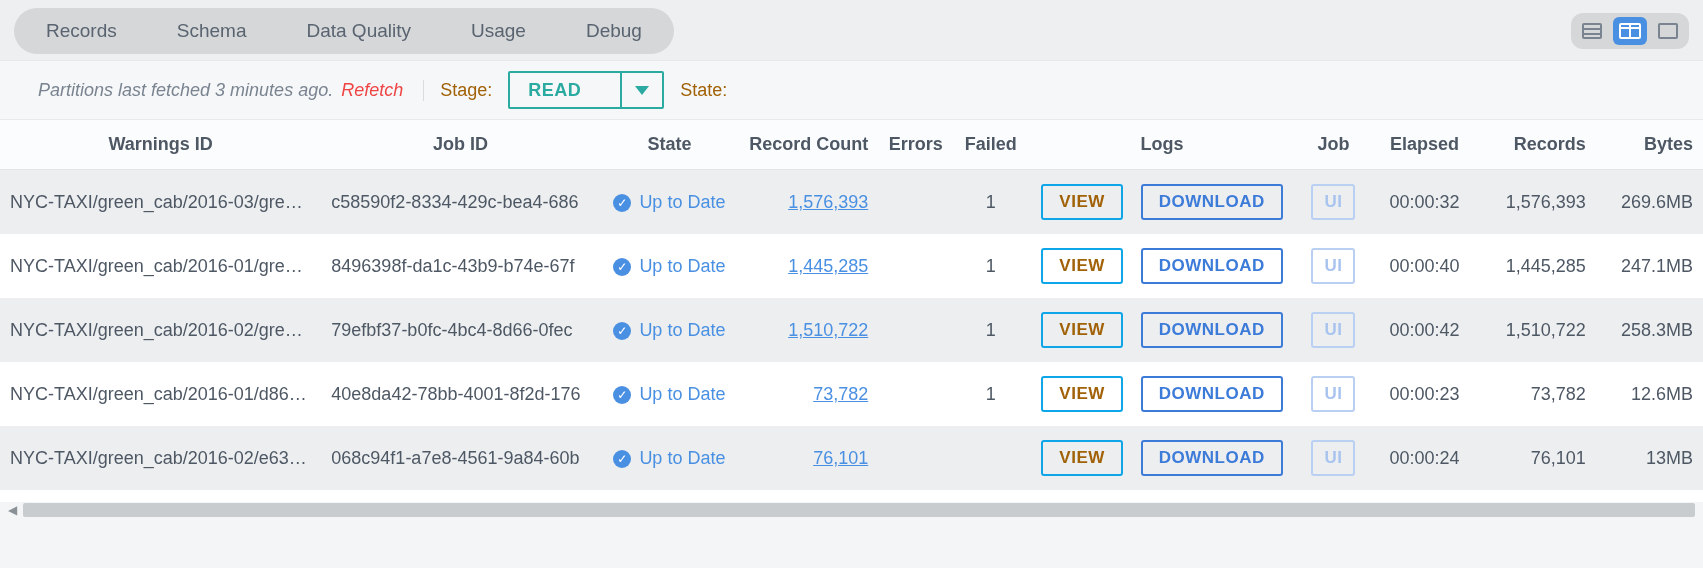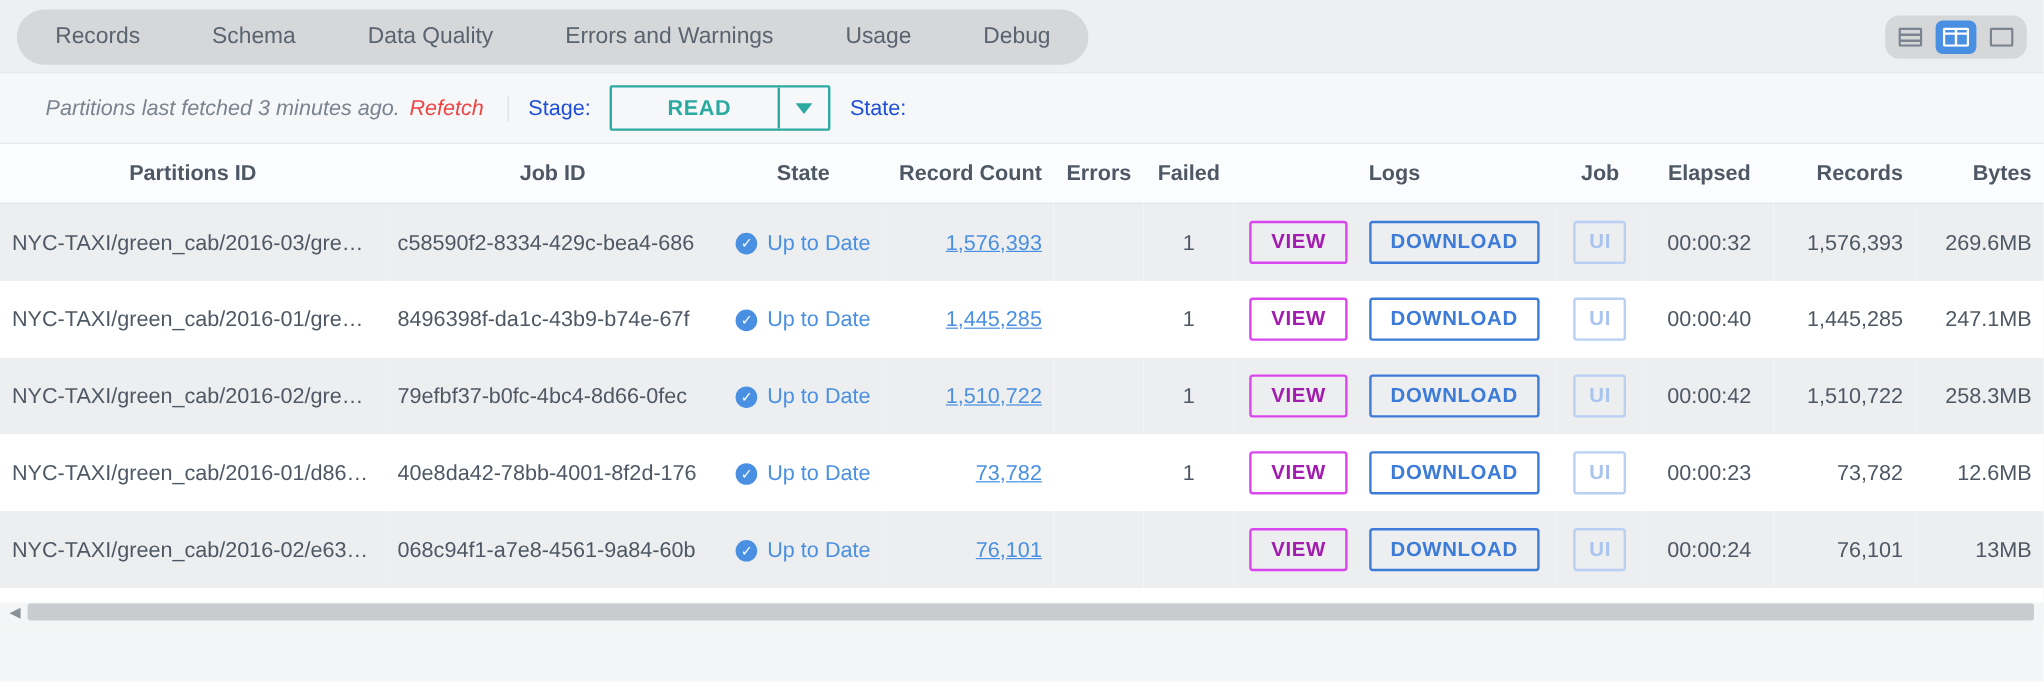--- a/index.html
+++ b/index.html
@@ -76,38 +76,37 @@
   }
   .filterbar .status-block {
     display: flex;
     align-items: baseline;
     gap: 8px;
     padding-right: 20px;
     border-right: 1px solid #d9dbdc;
   }
   .filterbar .status-text { font-style: italic; color: #7a8491; }
   .filterbar .refetch { color: #ef4444; font-style: italic; cursor: pointer; }
-  .dd-label { color: #1d4ed8; }
+  .dd-label { color: #a16207; }
   .dd {
     display: inline-flex;
     align-items: stretch;
     border: 2px solid #2aaaa0;
     border-radius: 2px;
     height: 38px;
     color: #2aaaa0;
     font-weight: 700;
     letter-spacing: .5px;
     cursor: pointer;
   }
   .dd .dd-text {
     padding: 0 18px;
     display: flex;
     align-items: center;
     min-width: 110px;
-    margin-left: 28px;
   }
   .dd .dd-arrow {
     width: 42px;
     border-left: 2px solid #2aaaa0;
     display: flex;
     align-items: center;
     justify-content: center;
   }
   .dd .dd-arrow::after {
     content: "";
@@ -152,21 +151,21 @@
     display:inline-flex; align-items:center; justify-content:center;
     color:#fff; font-size:12px; line-height:1;
   }
   .link { color:#4a90e2; text-decoration:underline; cursor:pointer; }
 
   .btn-green, .btn-blue, .btn-ui {
     display:inline-flex; align-items:center; justify-content:center;
     font-weight:700; letter-spacing:.5px; cursor:pointer;
     border-radius:3px; padding:6px 16px; font-size:17px;
   }
-  .btn-green { border:2px solid #d946ef; color:#a21caf; }
+  .btn-green { border:2px solid #0ea5e9; color:#a16207; }
   .btn-blue  { border:2px solid #3d7bd9; color:#3d7bd9; }
   .btn-ui    { border:2px solid #b9d0f3; color:#a9c4ef; padding:6px 10px; min-width:44px;}
   .logs-cell { display:flex; gap:18px; justify-content:center; }
 
   
   .hscroll {
     height: 20px;
     display: flex;
     align-items: center;
     padding: 0 8px 4px 8px;
@@ -180,21 +179,20 @@
   }
 </style>
 </head>
 <body>
 
 <div class="tabbar">
   <div class="tabbar-group">
     <div class="tab">Records</div>
     <div class="tab">Schema</div>
     <div class="tab">Data Quality</div>
-    <div class="tab">Errors and Warnings</div>
     <div class="tab">Usage</div>
     <div class="tab">Debug</div>
   </div>
   <div class="spacer"></div>
   <div class="view-toggle">
     <div class="vt-btn">
       <svg width="20" height="16">
           <rect x="1" y="1" width="18" height="14" rx="1"></rect>
           <line x1="1" y1="6" x2="19" y2="6"></line>
           <line x1="1" y1="11" x2="19" y2="11"></line>
@@ -238,21 +236,21 @@
         <col style="width:70px">
         <col style="width:70px">
     <col style="width:250px">
         <col style="width:70px">
         <col style="width:100px">
     <col style="width:110px">
         <col style="width:100px">
   </colgroup>
   <thead>
     <tr>
-      <th>Partitions ID</th>
+      <th>Warnings ID</th>
       <th>Job ID</th>
       <th>State</th>
       <th class="right">Record Count</th>
       <th>Errors</th>
       <th>Failed</th>
       <th>Logs</th>
       <th>Job</th>
       <th>Elapsed</th>
       <th class="right">Records</th>
       <th class="right">Bytes</th>

